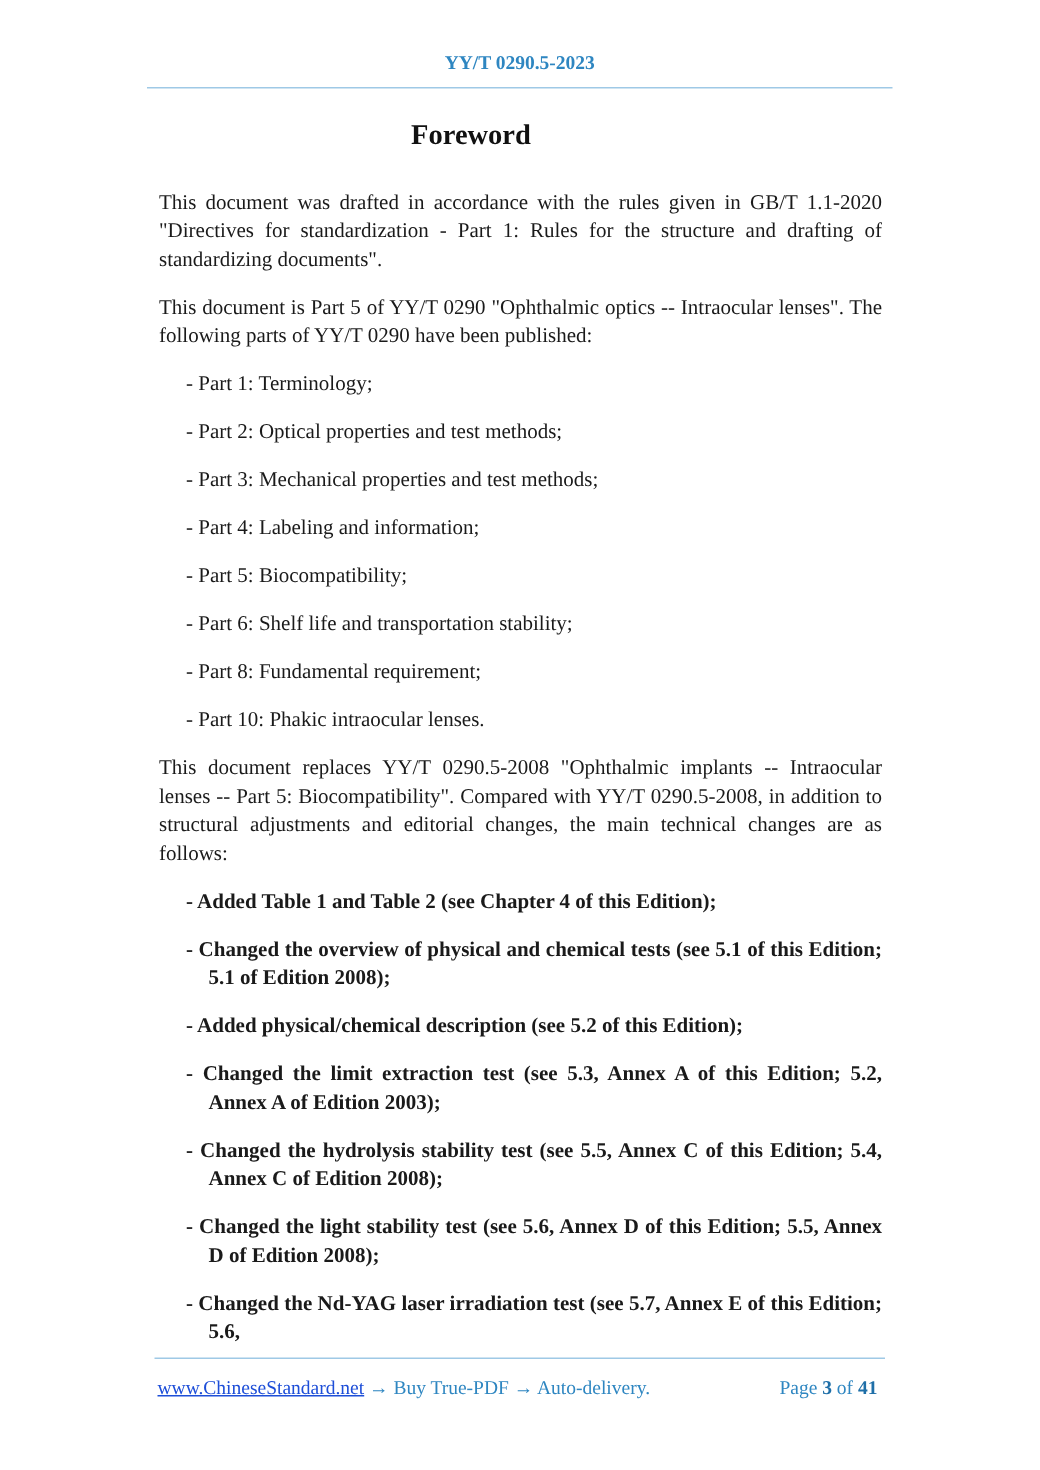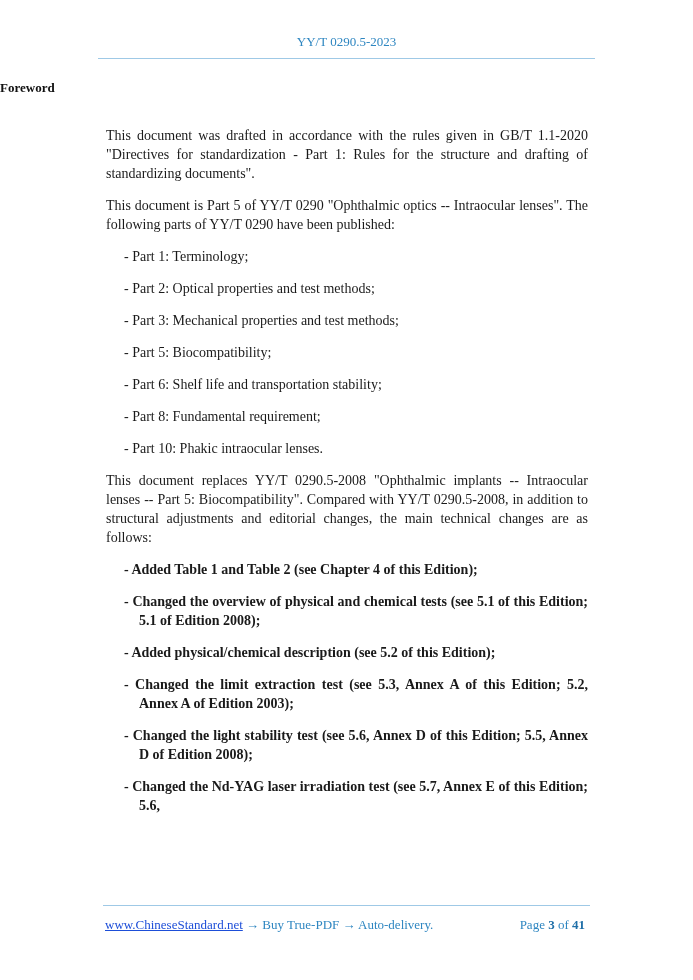--- a/index.html
+++ b/index.html
@@ -1,23 +1,23 @@
 <!DOCTYPE html>
 <html><head>
 <meta charset="utf-8">
 <style>
   html, body { margin: 0; padding: 0; background: #ffffff; }
   body { width: 693px; height: 980px; position: relative; overflow: hidden;
          font-family: "Liberation Serif", "DejaVu Serif", serif; color: #1a1a1a; }
   .header { position: absolute; top: 34px; left: 0; width: 693px; text-align: center;
-            font-size: 13px; color: #2e86c1; }
+            font-size: 13px; color: #2e86c1; font-weight: bold; }
   .header-rule { position: absolute; top: 58px; left: 98px; width: 497px; height: 0;
                  border-top: 1px solid #9fc9e6; }
-  .title { position: absolute; top: 80px; left: 0; width: 628px; text-align: left;
-           font-weight: bold; font-size: 13px; color: #111; }
+  .title { position: absolute; top: 80px; left: 0; width: 628px; text-align: center;
+           font-weight: bold; font-size: 19px; color: #111; }
   .content { position: absolute; top: 122px; left: 106px; width: 482px; font-size: 14px; line-height: 19px; }
   .para { text-align: justify; margin: 4px 0 13px 0; }
   .list-item { margin: 13px 0 13px 0; padding-left: 27px; text-indent: -9px; text-align: justify; }
   .list-item.wrap { padding-left: 33px; text-indent: -15px; font-weight: bold; }
   .footer-rule { position: absolute; top: 905px; left: 103px; width: 487px; height: 0;
                  border-top: 1px solid #9fc9e6; }
   .footer { position: absolute; top: 917px; left: 105px; width: 480px; font-size: 13px; color: #2e86c1; }
   .footer a { color: #1d4ed8; text-decoration: underline; }
   .footer .page { position: absolute; right: 0; top: 0; }
   .footer .page b { font-weight: bold; color: #1f6fa8; }
@@ -31,33 +31,35 @@
 <div class="title">Foreword</div>
 
 <div class="content">
   <p class="para">This document was drafted in accordance with the rules given in GB/T 1.1-2020 "Directives for standardization - Part 1: Rules for the structure and drafting of standardizing documents".</p>
   <p class="para">This document is Part 5 of YY/T 0290 "Ophthalmic optics -- Intraocular lenses". The following parts of YY/T 0290 have been published:</p>
 
   <div>
     <div class="list-item">- Part 1: Terminology;</div>
     <div class="list-item">- Part 2: Optical properties and test methods;</div>
     <div class="list-item">- Part 3: Mechanical properties and test methods;</div>
+    <div class="list-item">- Part 4: Labeling and information;</div>
     <div class="list-item">- Part 5: Biocompatibility;</div>
     <div class="list-item">- Part 6: Shelf life and transportation stability;</div>
     <div class="list-item">- Part 8: Fundamental requirement;</div>
     <div class="list-item">- Part 10: Phakic intraocular lenses.</div>
   </div>
 
   <p class="para">This document replaces YY/T 0290.5-2008 "Ophthalmic implants -- Intraocular lenses -- Part 5: Biocompatibility". Compared with YY/T 0290.5-2008, in addition to structural adjustments and editorial changes, the main technical changes are as follows:</p>
 
   <div>
     <div class="list-item wrap">- Added Table 1 and Table 2 (see Chapter 4 of this Edition);</div>
     <div class="list-item wrap">- Changed the overview of physical and chemical tests (see 5.1 of this Edition; 5.1 of Edition 2008);</div>
     <div class="list-item wrap">- Added physical/chemical description (see 5.2 of this Edition);</div>
     <div class="list-item wrap">- Changed the limit extraction test (see 5.3, Annex A of this Edition; 5.2, Annex A of Edition 2003);</div>
+    <div class="list-item wrap">- Changed the hydrolysis stability test (see 5.5, Annex C of this Edition; 5.4, Annex C of Edition 2008);</div>
     <div class="list-item wrap">- Changed the light stability test (see 5.6, Annex D of this Edition; 5.5, Annex D of Edition 2008);</div>
     <div class="list-item wrap">- Changed the Nd-YAG laser irradiation test (see 5.7, Annex E of this Edition; 5.6,</div>
   </div>
 </div>
 
 <div class="footer-rule"></div>
 <div class="footer">
   <a>www.ChineseStandard.net</a><span> → Buy True-PDF → Auto-delivery.</span>
   <span class="page">
     <span>Page</span>

